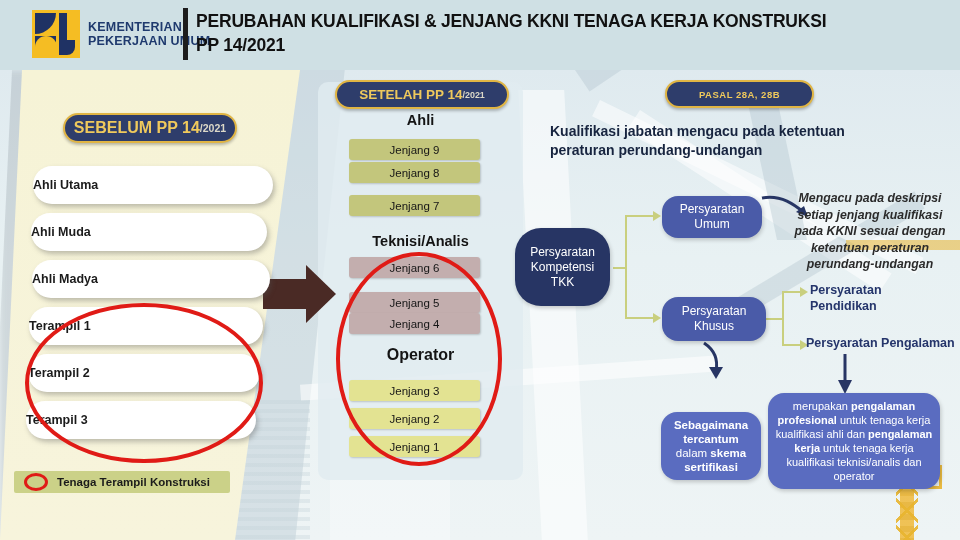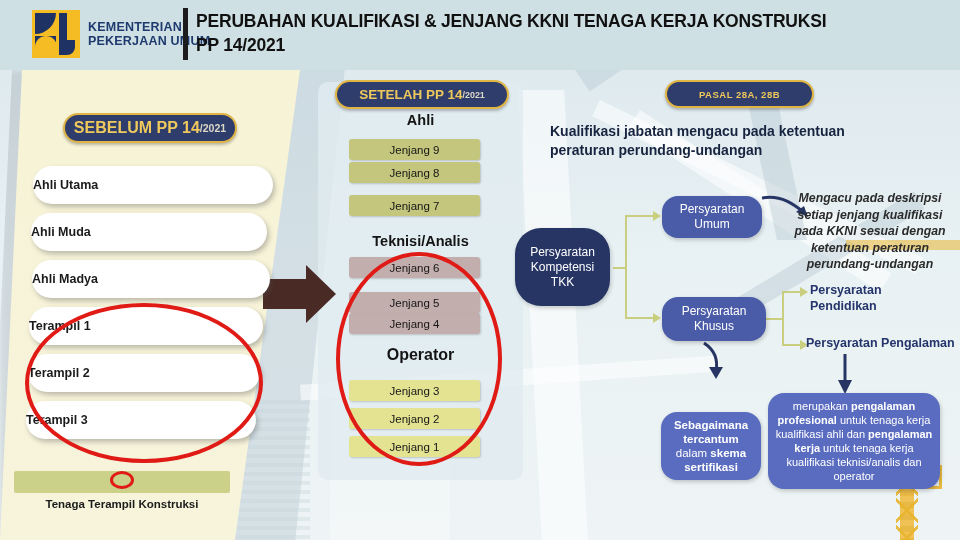--- a/index.html
+++ b/index.html
@@ -185,21 +185,21 @@
     <div class="pill" style="width:232px;margin-left:0px;">
         <span>Terampil 2</span>
       </div>
     <div class="pill" style="width:230px;margin-left:-2px;">
         <span>Terampil 3</span>
       </div>
   </div>
 
   <div class="redellipse" style="left:25px;top:303px;width:230px;height:152px;"></div>
 
-  <div class="legend" style="left:14px;top:471px;width:196px;flex-direction:column;">
+  <div class="legend" style="left:14px;top:471px;width:196px;">
     <div class="ring"></div>
     <div class="lbl">Tenaga Terampil Konstruksi</div>
   </div>
 
   <div class="bigarrow" style="left:263px;top:265px;width:73px;height:58px;">
     <div class="shaft"></div>
       <div class="head"></div>
   </div>
 
   <div class="midcard"></div>

